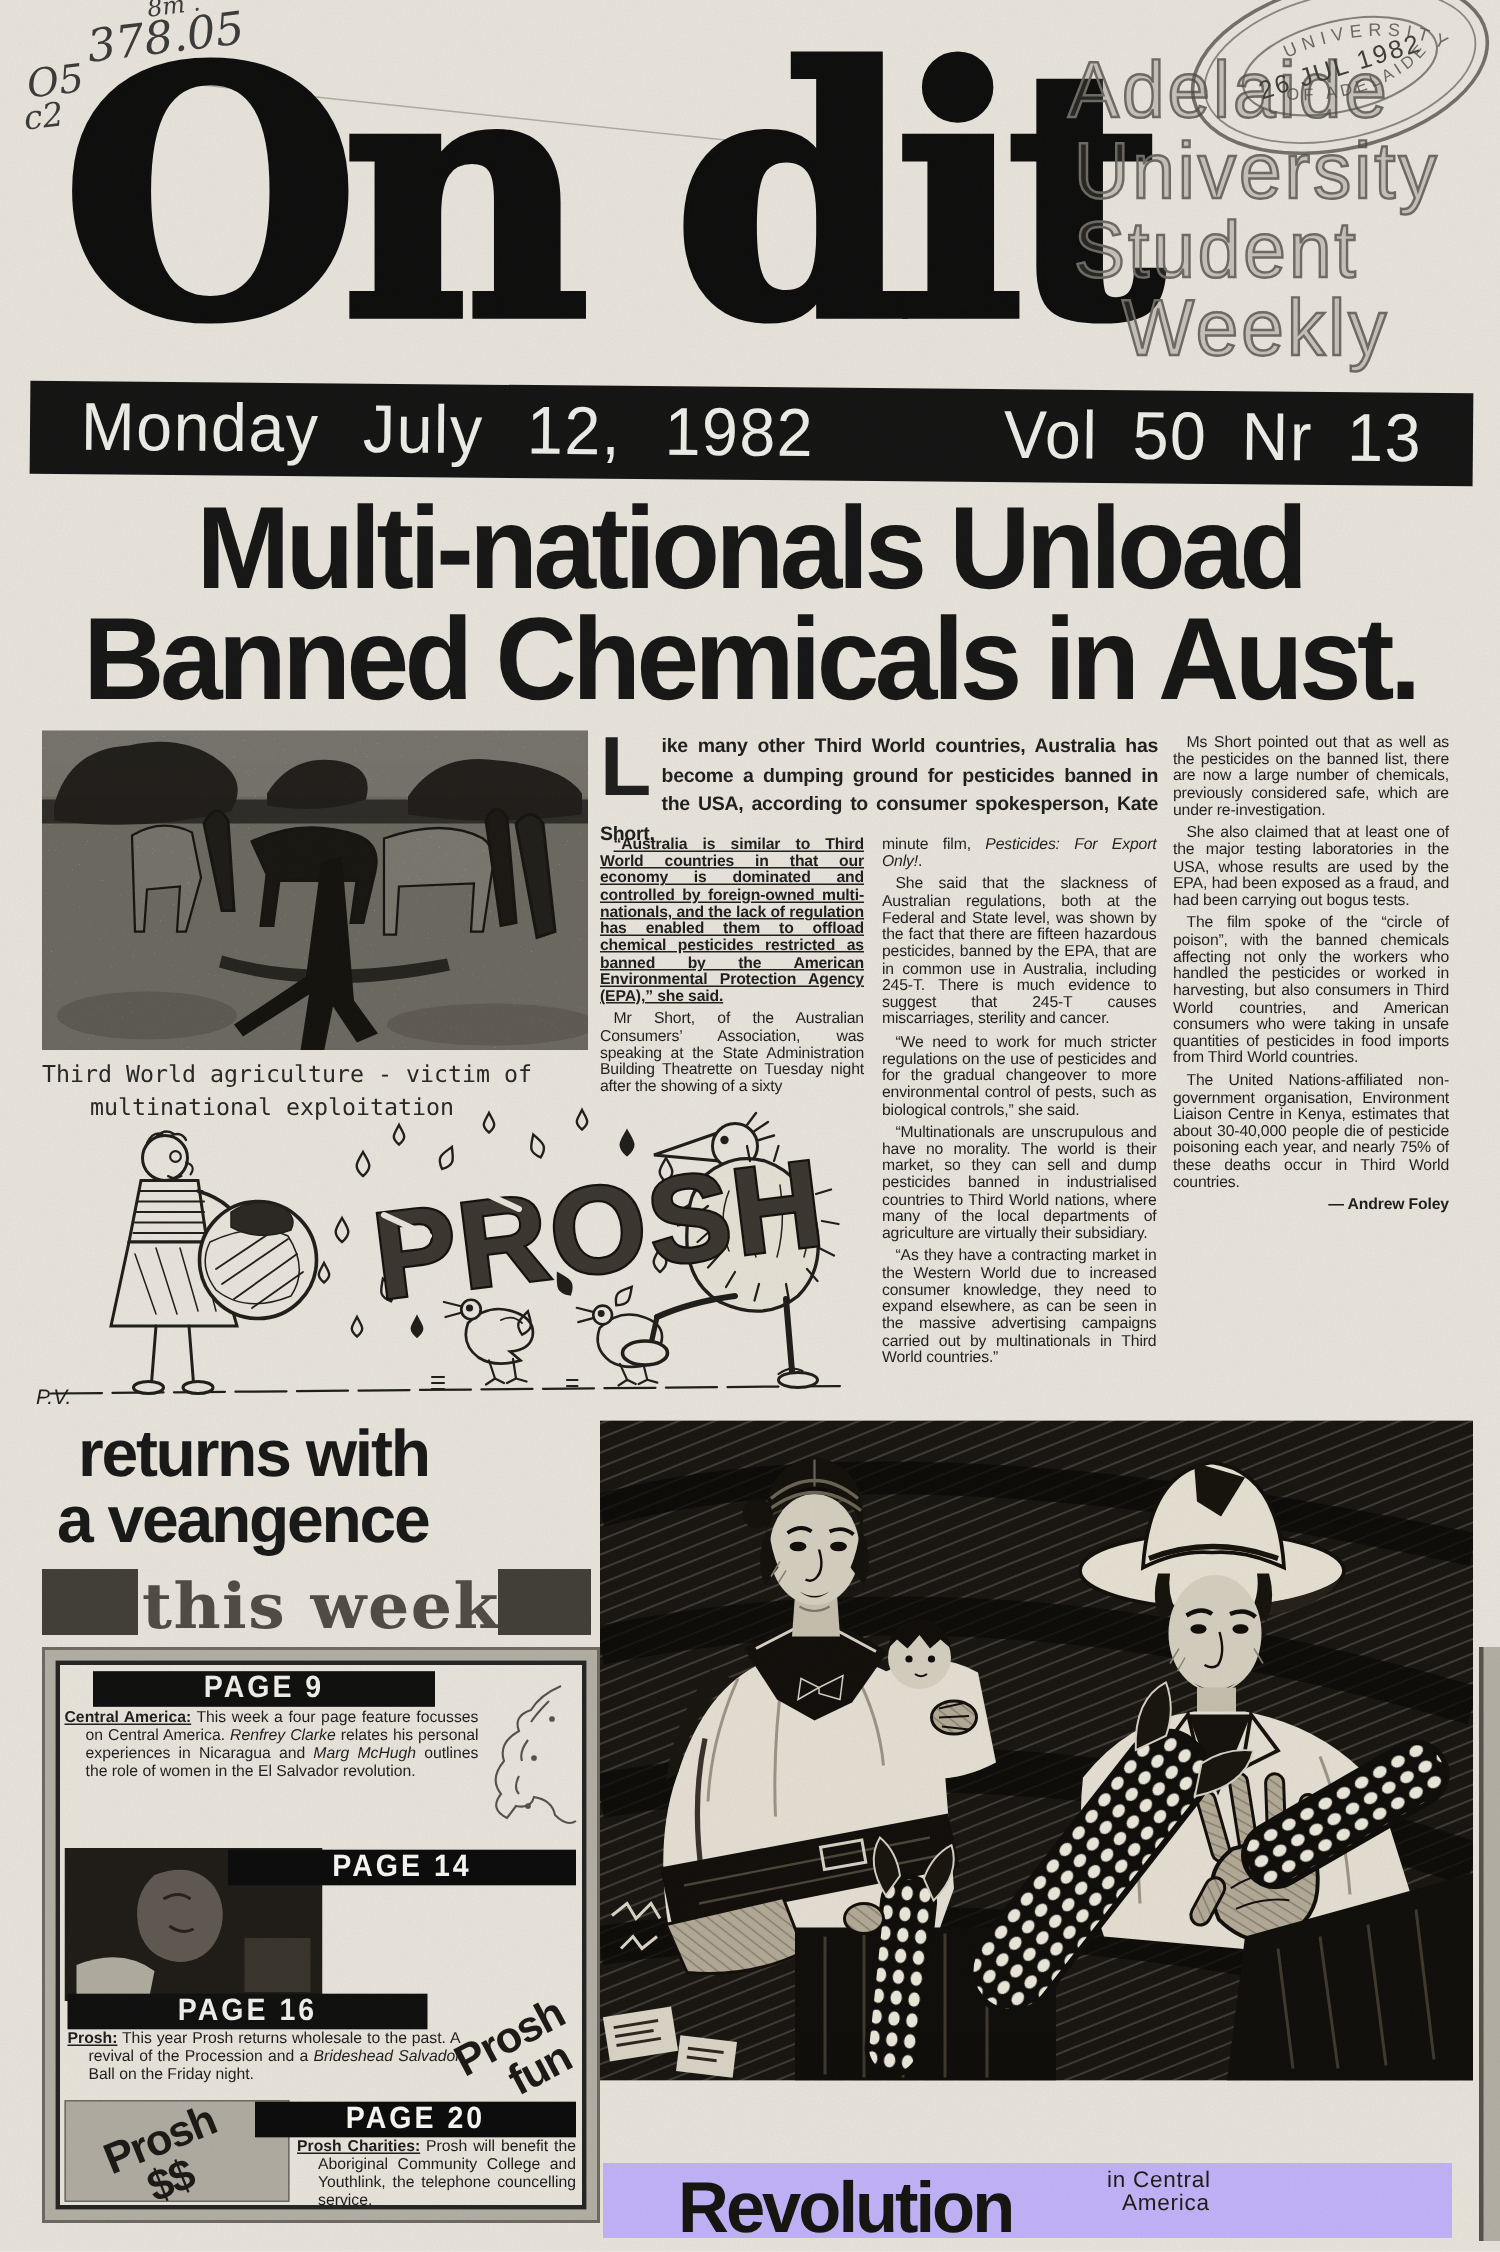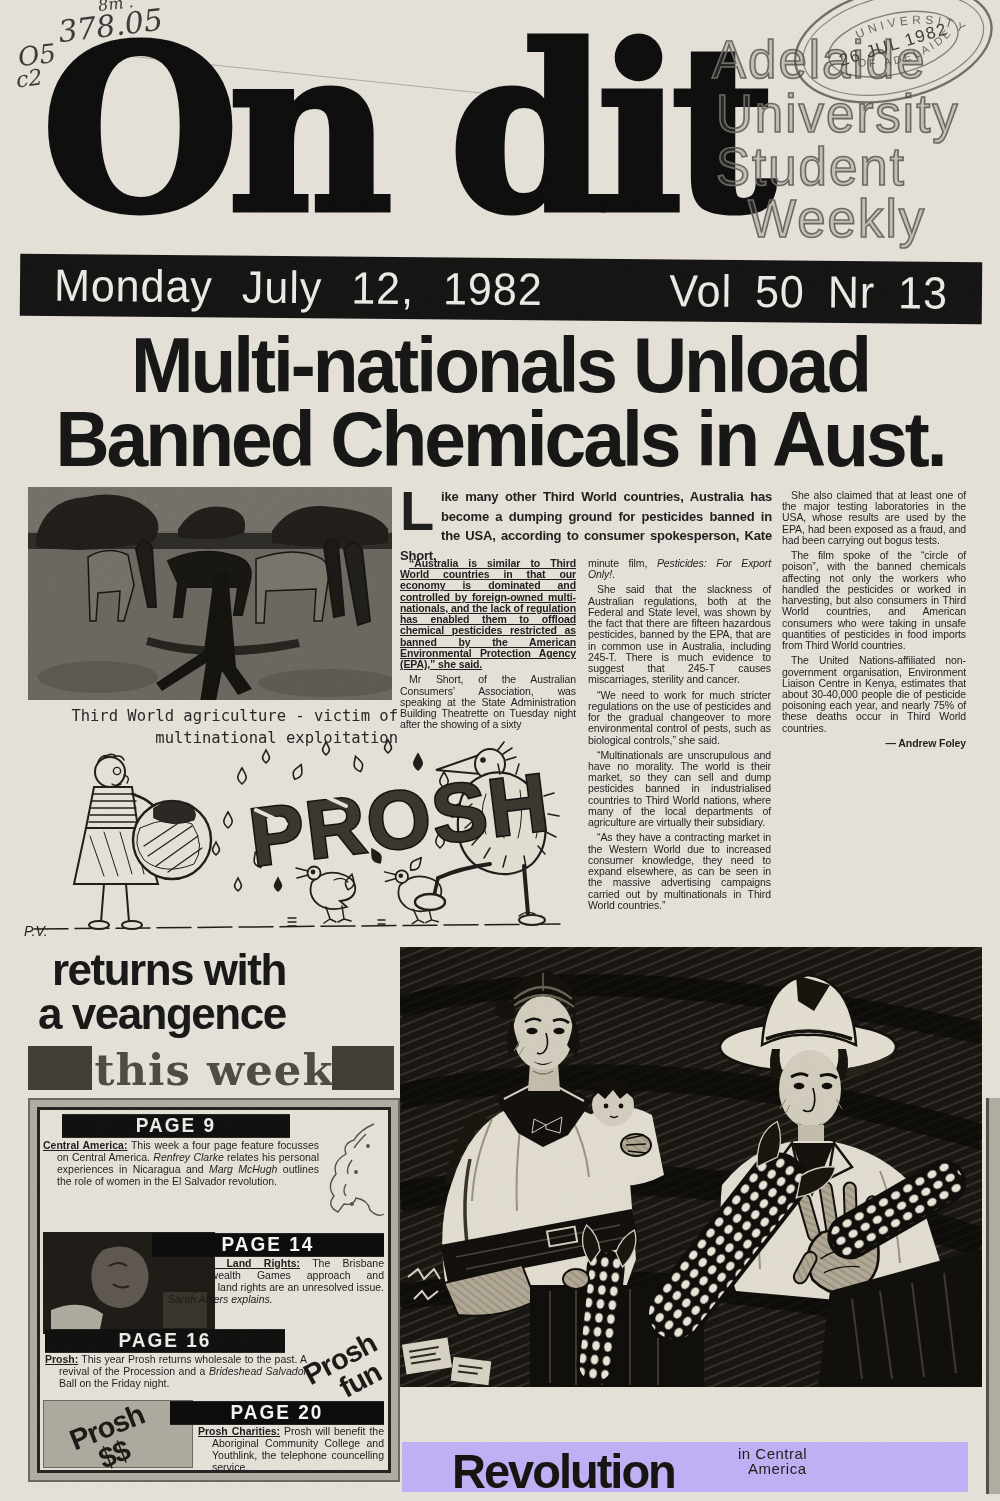--- a/index.html
+++ b/index.html
@@ -125,21 +125,21 @@
   </g>
   <g fill="#221e17">
     <path d="M186,88 l14,-4 8,96 16,22 -14,6 -16,-24 -12,60 -14,-2 10,-66 -44,28 -6,-8 48,-32 z"></path>
     <path d="M120,150 q60,18 150,2 l2,8 q-86,18 -154,-2 z" opacity="0.8"></path>
   </g>
   <ellipse cx="70" cy="190" rx="60" ry="16" fill="#8e887a" opacity="0.5"></ellipse>
   <ellipse cx="300" cy="196" rx="70" ry="14" fill="#97907f" opacity="0.5"></ellipse>
   <rect width="364" height="213" filter="url(#grain)" opacity="0.45"></rect>
 </svg>
 
-<div class="abs caption" style="left:28px;top:705px;width:370px;text-align:right;">
+<div class="abs caption" style="left:28px;top:705px;width:370px;">
   <div>Third World agriculture - victim of</div>
   <div style="padding-left:32px;">multinational exploitation</div>
 </div>
 
 <div class="abs lead" style="left:400px;top:487px;width:372px;">
   <span class="dropcap">L</span><span>ike many other Third World countries, Australia has become a dumping ground for pesticides banned in the USA, according to consumer spokesperson, Kate Short.</span>
 </div>
 
 <div class="abs col" style="left:400px;top:558px;width:176px;">
   <p class="bd noind" style="text-indent:9px;">“Australia is similar to Third World countries in that our economy is dominated and controlled by foreign-owned multi-nationals, and the lack of regulation has enabled them to offload chemical pesticides restricted as banned by the American Environmental Protection Agency (EPA),” she said.</p>
@@ -148,20 +148,21 @@
 
 <div class="abs col" style="left:588px;top:558px;width:183px;">
   <p class="noind"><span>minute film, </span><span class="it">Pesticides: For Export Only!</span><span>.</span></p>
   <p>She said that the slackness of Australian regulations, both at the Federal and State level, was shown by the fact that there are fifteen hazardous pesticides, banned by the EPA, that are in common use in Australia, including 245-T. There is much evidence to suggest that 245-T causes miscarriages, sterility and cancer.</p>
   <p>“We need to work for much stricter regulations on the use of pesticides and for the gradual changeover to more environmental control of pests, such as biological controls,” she said.</p>
   <p>“Multinationals are unscrupulous and have no morality. The world is their market, so they can sell and dump pesticides banned in industrialised countries to Third World nations, where many of the local departments of agriculture are virtually their subsidiary.</p>
   <p>“As they have a contracting market in the Western World due to increased consumer knowledge, they need to expand elsewhere, as can be seen in the massive advertising campaigns carried out by multinationals in Third World countries.”</p>
 </div>
 
 <div class="abs col" style="left:782px;top:490px;width:184px;">
+  <p>Ms Short pointed out that as well as the pesticides on the banned list, there are now a large number of chemicals, previously considered safe, which are under re-investigation.</p>
   <p>She also claimed that at least one of the major testing laboratories in the USA, whose results are used by the EPA, had been exposed as a fraud, and had been carrying out bogus tests.</p>
   <p>The film spoke of the “circle of poison”, with the banned chemicals affecting not only the workers who handled the pesticides or worked in harvesting, but also consumers in Third World countries, and American consumers who were taking in unsafe quantities of pesticides in food imports from Third World countries.</p>
   <p>The United Nations-affiliated non-government organisation, Environment Liaison Centre in Kenya, estimates that about 30-40,000 people die of pesticide poisoning each year, and nearly 75% of these deaths occur in Third World countries.</p>
   <div class="byline">— Andrew Foley</div>
 </div>
 
 <svg class="abs" style="left:20px;top:732px;" width="548" height="208" viewBox="0 0 548 208">
   <g stroke="#1d1c19" fill="none" stroke-width="2" stroke-linecap="round">
 
     <path d="M14,197 L540,192" stroke-dasharray="34 7" stroke-width="1.5"></path>
@@ -273,23 +274,20 @@
     </svg>
 
     <svg class="abs" style="left:3px;top:122px;" width="172" height="102" viewBox="0 0 172 102">
       <rect width="172" height="102" fill="#1d1a15"></rect>
       <path d="M60,18 q26,-10 40,8 q10,16 2,34 q-8,16 -26,16 q-20,-2 -26,-20 q-6,-24 10,-38 z" fill="#6b645a" opacity="0.85"></path>
       <path d="M66,34 q10,-6 18,0 M70,52 q8,6 16,2" stroke="#241f18" stroke-width="2" fill="none"></path>
       <path d="M8,78 q30,-12 52,4 l-4,20 -48,0 z" fill="#d8d3c5" opacity="0.8"></path>
       <rect x="120" y="60" width="44" height="36" fill="#38332b"></rect>
     </svg>
     <div class="abs pagebar" style="left:112px;top:124px;width:232px;z-index:2;">PAGE 14</div>
-    <div class="abs tw-text" style="left:114px;top:148px;width:230px;z-index:2;">
-      <p><span class="bd">Queensland Land Rights:</span><span><span> The Brisbane Commonwealth Games approach and Aboriginal land rights are an unresolved issue. </span><span class="it">Sarah Alpers explains.</span></span></p>
-    </div>
 
     <div class="abs pagebar" style="left:5px;top:220px;width:240px;">PAGE 16</div>
     <div class="abs tw-text" style="left:5px;top:244px;width:262px;">
       <p><span class="bd">Prosh:</span><span><span> This year Prosh returns wholesale to the past. A revival of the Procession and a </span><span class="it">Brideshead Salvador</span><span> Ball on the Friday night.</span></span></p>
     </div>
     <div class="abs sticker" style="left:268px;top:234px;transform:rotate(-28deg);text-align:center;">
       <div>Prosh</div>
       <div style="margin-left:16px;">fun</div>
     </div>
 

